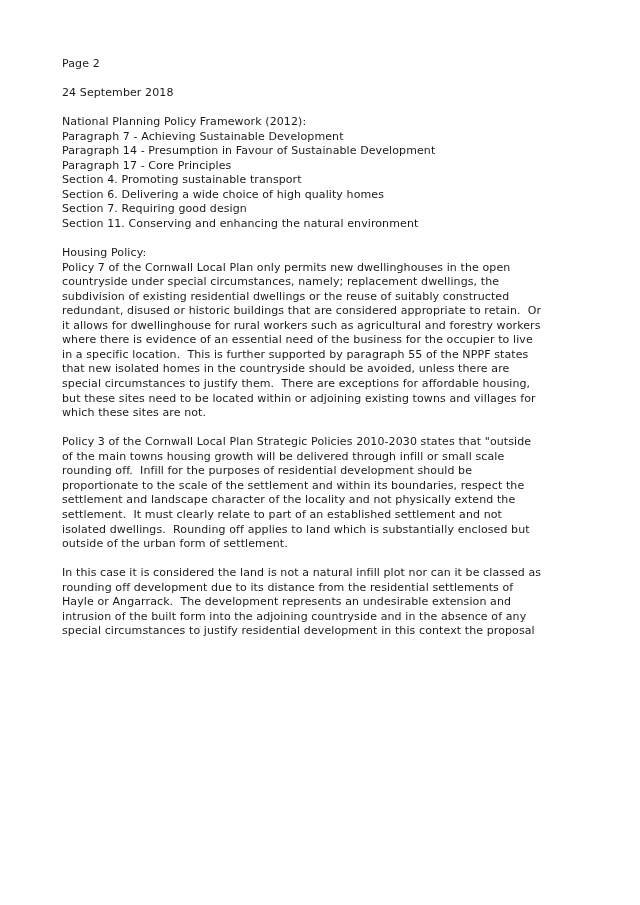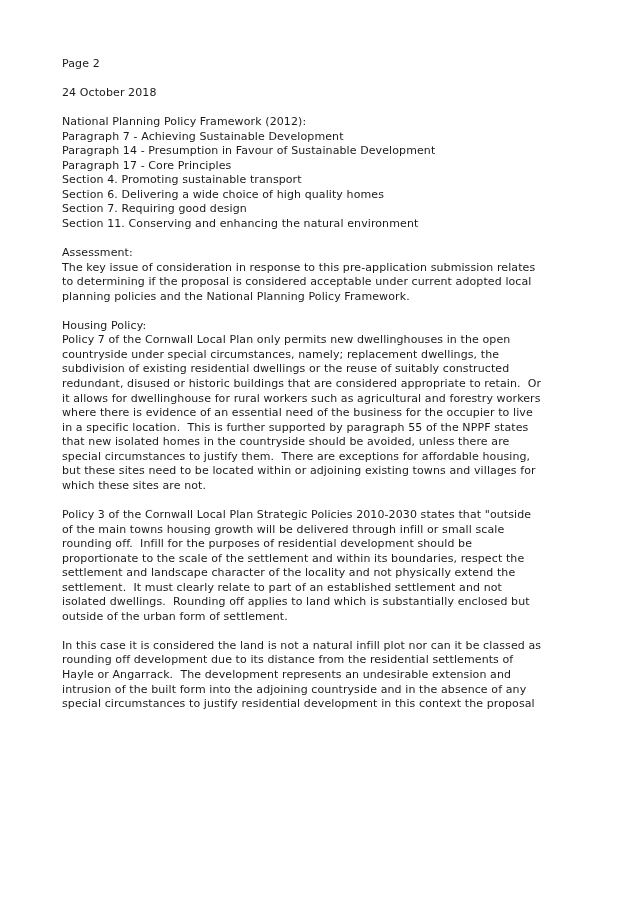--- a/index.html
+++ b/index.html
@@ -36,33 +36,29 @@
   .block:last-child {
     margin-bottom: 12px;
   }
 </style>
 </head>
 <body>
 
 <div class="page">
   <div class="content">
     <div class="block">Page 2</div>
-    <div class="block">24 October 2018</div>
+    <div class="block">24 September 2018</div>
     <div class="block">National Planning Policy Framework (2012):
 Paragraph 7 - Achieving Sustainable Development
 Paragraph 14 - Presumption in Favour of Sustainable Development
 Paragraph 17 - Core Principles
 Section 4. Promoting sustainable transport
 Section 6. Delivering a wide choice of high quality homes
 Section 7. Requiring good design
 Section 11. Conserving and enhancing the natural environment</div>
-    <div class="block">Assessment:
-The key issue of consideration in response to this pre-application submission relates
-to determining if the proposal is considered acceptable under current adopted local
-planning policies and the National Planning Policy Framework.</div>
     <div class="block">Housing Policy:
 Policy 7 of the Cornwall Local Plan only permits new dwellinghouses in the open
 countryside under special circumstances, namely; replacement dwellings, the
 subdivision of existing residential dwellings or the reuse of suitably constructed
 redundant, disused or historic buildings that are considered appropriate to retain.  Or
 it allows for dwellinghouse for rural workers such as agricultural and forestry workers
 where there is evidence of an essential need of the business for the occupier to live
 in a specific location.  This is further supported by paragraph 55 of the NPPF states
 that new isolated homes in the countryside should be avoided, unless there are
 special circumstances to justify them.  There are exceptions for affordable housing,

